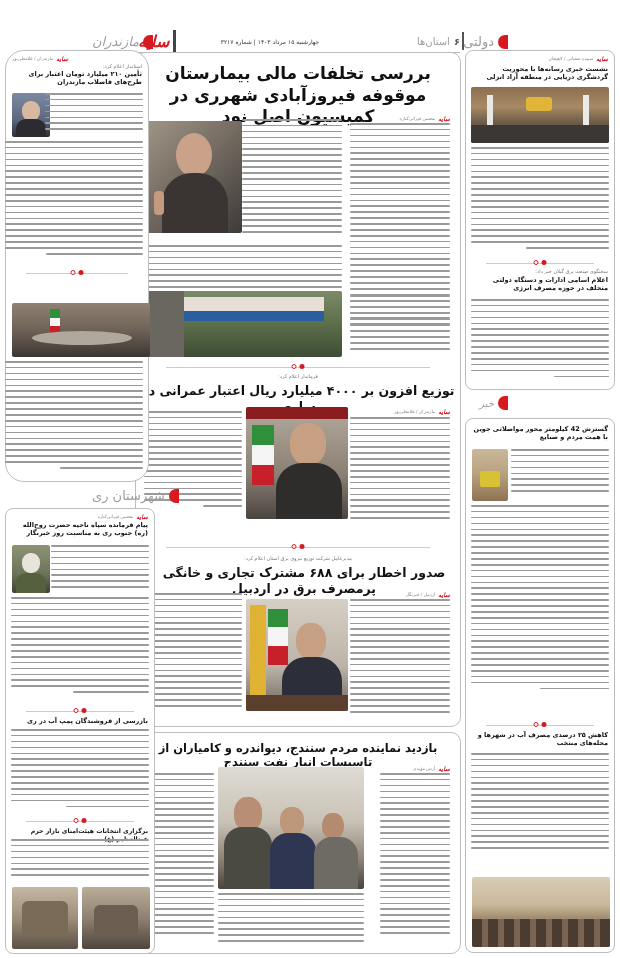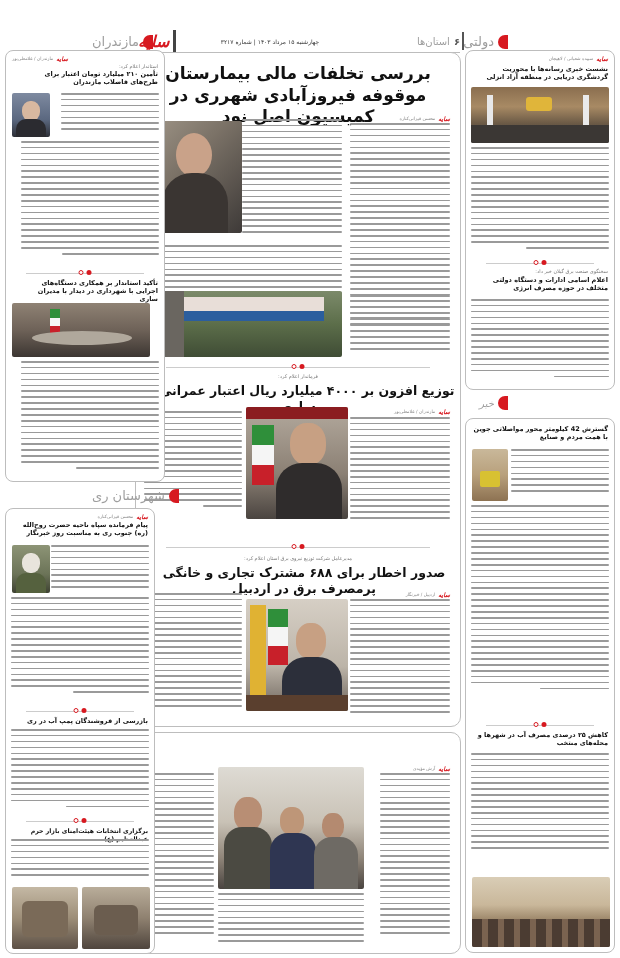--- a/index.html
+++ b/index.html
@@ -36,21 +36,21 @@
   <div class="sec-tag" style="right:160px;top:4px;font-size:10px;">
     <span style="font-weight:bold;color:#555;">۶</span>
     <span>استان‌ها</span>
   </div>
   <div class="abs" style="left:200px;top:6px;font-size:6px;color:#333;width:140px;text-align:center;">چهارشنبه ۱۵ مرداد ۱۴۰۳ | شماره ۳۲۱۷</div>
   <div class="abs" style="left:138px;top:-2px;display:flex;align-items:center;gap:4px;">
     <span class="sec-bar" style="width:3px;height:22px;background:#444;"></span>
     <span style="color:#d71920;font-size:16px;font-weight:bold;font-style:italic;">سایه</span>
   </div>
 
-  <div class="sec-tag" style="left:92px;top:2px;">
+  <div class="sec-tag" style="left:92px;top:2px;font-style:italic;">
     <span class="sec-flag" style="border-radius:7px 0 0 7px;"></span>
     <span>مازندران</span>
   </div>
   <div class="abs" style="left:135px;right:160px;top:20px;height:1px;background:#bbb;"></div>
 </div>
 
 <div class="box" style="left:465px;top:50px;width:150px;height:340px;">
   <div class="byline abs" style="right:6px;top:4px;">
     <span class="logo-mini">سایه</span>
     <span>سپیده شعبانی / لاهیجان</span>
@@ -420,20 +420,21 @@
       <i></i>
       <i></i>
       <i></i>
       <i></i>
       <i></i>
       <i></i>
   </div>
 </div>
 
 <div class="box" style="left:135px;top:732px;width:326px;height:222px;border-radius:10px;">
+  <div class="hl abs" style="left:0;right:0;top:8px;text-align:center;font-size:11.5px;">بازدید نماینده مردم سنندج، دیواندره و کامیاران از تاسیسات انبار نفت سنندج</div>
   <div class="byline abs" style="right:10px;top:32px;">
     <span class="logo-mini">سایه</span>
     <span>آرش مؤیدی</span>
   </div>
   <div class="txt-lines abs" style="right:10px;top:40px;width:70px;height:178px;">
     <i></i>
       <i></i>
       <i></i>
       <i></i>
       <i></i>
@@ -506,21 +507,21 @@
       <i></i>
       <i></i>
       <i></i>
       <i></i>
       <i></i>
       <i></i>
       <i></i>
   </div>
 </div>
 
-<div class="box" style="left:5px;top:50px;width:160px;height:432px;">
+<div class="box" style="left:5px;top:50px;width:144px;height:432px;border-radius:19px;">
   <div class="byline abs" style="left:6px;top:4px;">
     <span class="logo-mini">سایه</span>
     <span>مازندران / غلامعلی‌پور</span>
   </div>
   <div class="kicker abs" style="right:6px;top:12px;">استاندار اعلام کرد:</div>
   <div class="hl abs" style="right:6px;top:19px;width:138px;font-size:6.5px;">تأمین ۲۱۰ میلیارد تومان اعتبار برای طرح‌های فاضلاب مازندران</div>
   <div class="photo" style="left:6px;top:42px;width:38px;height:44px;background:linear-gradient(180deg,#7e8aa0 0%,#5b6880 60%,#2d2f36 100%);">
     <div class="abs" style="left:10px;top:8px;width:18px;height:20px;background:#d8b8a0;border-radius:45%;"></div>
     <div class="abs" style="left:4px;top:26px;width:30px;height:18px;background:#2b2b30;border-radius:10px 10px 0 0;"></div>
   </div>
@@ -555,21 +556,20 @@
       <i></i>
       <i style="width:70%;"></i>
   </div>
 
   <div class="divider" style="left:20px;right:20px;top:222px;">
       <div class="dots">
         <b></b>
         <b></b>
       </div>
     </div>
-  <div class="hl abs" style="right:6px;top:228px;width:138px;font-size:6.5px;">تأکید استاندار بر همکاری دستگاه‌های اجرایی با شهرداری در دیدار با مدیران ساری</div>
   <div class="photo" style="left:6px;top:252px;width:138px;height:54px;background:linear-gradient(180deg,#8f8274 0%,#6e6258 50%,#3c3632 100%);">
     <div class="abs" style="left:38px;top:6px;width:10px;height:26px;background:linear-gradient(180deg,#2f8f3a 0 33%,#f5f5f5 33% 66%,#c8202a 66% 100%);"></div>
     <div class="abs" style="left:20px;top:28px;width:100px;height:14px;background:#b0a89c;border-radius:50%;"></div>
   </div>
   <div class="txt-lines abs" style="right:5px;top:310px;width:138px;height:118px;">
     <i></i>
       <i></i>
       <i></i>
       <i></i>
       <i></i>

